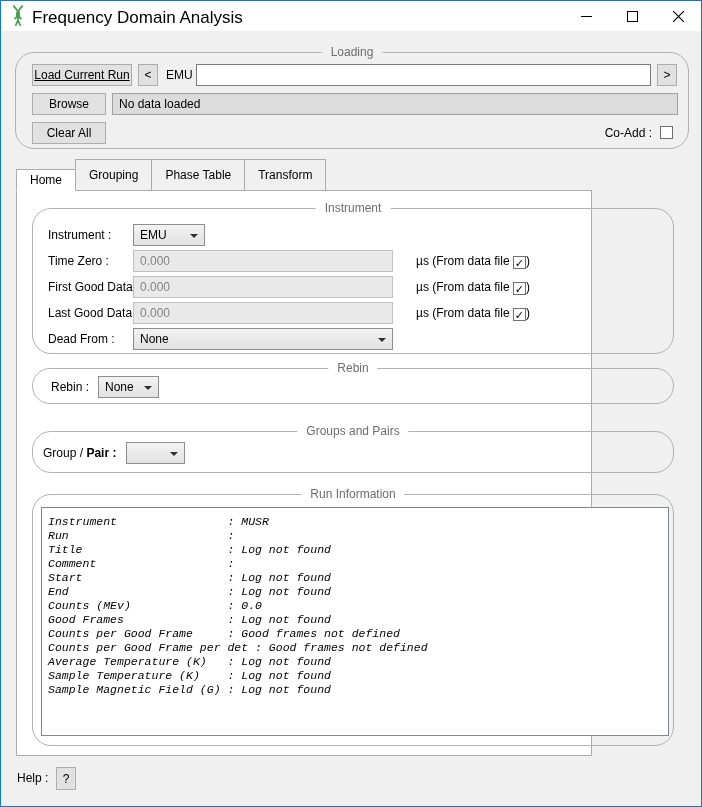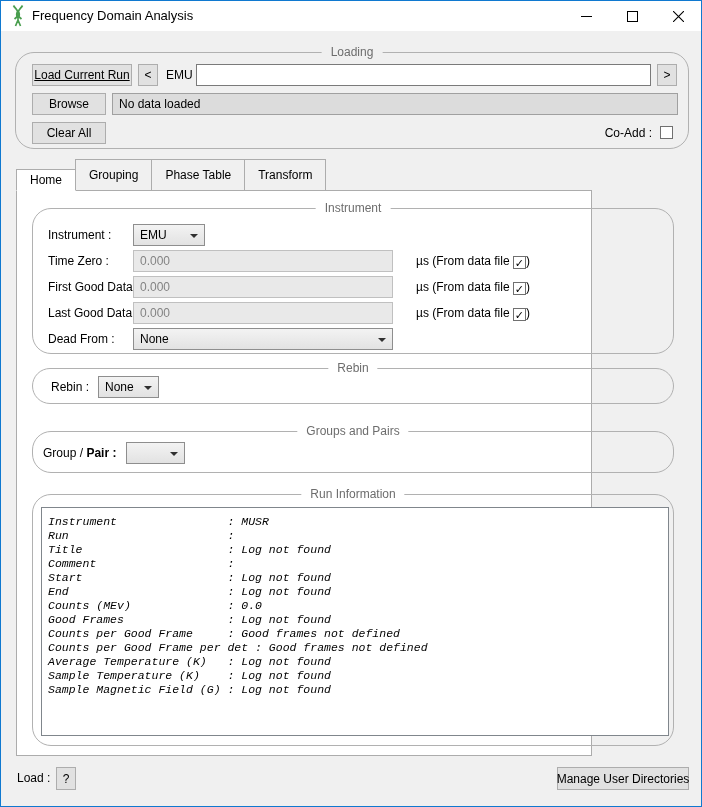--- a/index.html
+++ b/index.html
@@ -8,21 +8,21 @@
 
   .window {
     position:relative; width:702px; height:807px;
     background:#f0f0f0; border:1px solid #1079d0;
     font-size:12px; color:#000; overflow:hidden;
   }
 
   
   .titlebar { position:absolute; left:0; top:0; width:700px; height:30px; background:#ffffff; }
   .app-icon { position:absolute; left:9px; top:4px; width:16px; height:22px; }
-  .title-text { position:absolute; left:31px; top:7px; font-size:13px; color:#000; white-space:nowrap; }
+  .title-text { position:absolute; left:31px; top:7px; font-size:17px; color:#000; white-space:nowrap; }
   .win-controls { position:absolute; right:0; top:0; height:30px; display:flex; }
   .win-btn { width:46px; height:30px; display:flex; align-items:center; justify-content:center; background:#fff; }
 
   
   .btn {
     position:absolute; background:#e1e1e1; border:1px solid #adadad;
     display:flex; align-items:center; justify-content:center;
     font-size:12px; color:#000; white-space:nowrap;
   }
   .gbox { position:absolute; border:1px solid #b1b1b1; border-radius:19px; }
@@ -218,17 +218,16 @@
 Counts per Good Frame     : Good frames not defined
 Counts per Good Frame per det : Good frames not defined
 Average Temperature (K)   : Log not found
 Sample Temperature (K)    : Log not found
 Sample Magnetic Field (G) : Log not found</pre>
       </div>
     </div>
 
   </div>
 
-  <div class="lbl" style="left:16px; top:766px; line-height:23px;">Load :</div>
+  <div class="lbl" style="left:16px; top:766px; line-height:23px;">Help :</div>
   <button class="btn" style="left:55px; top:766px; width:20px; height:23px;">?</button>
-  <button class="btn" style="left:556px; top:766px; width:132px; height:23px;">Manage User Directories</button>
 
 </div>
 
 </body></html>

